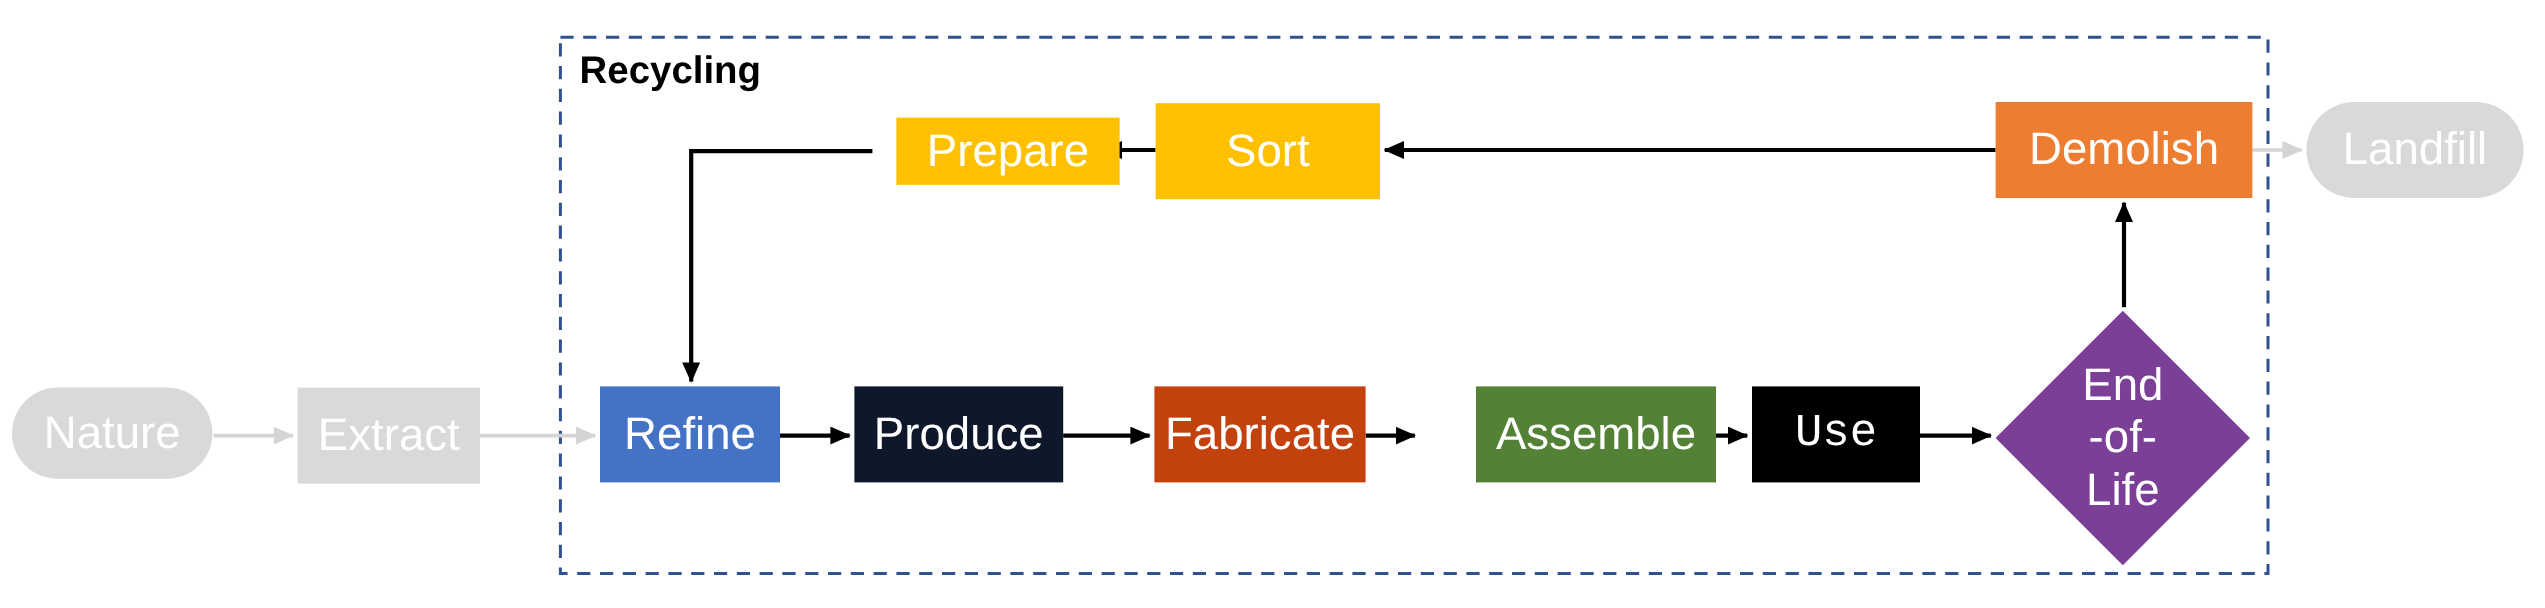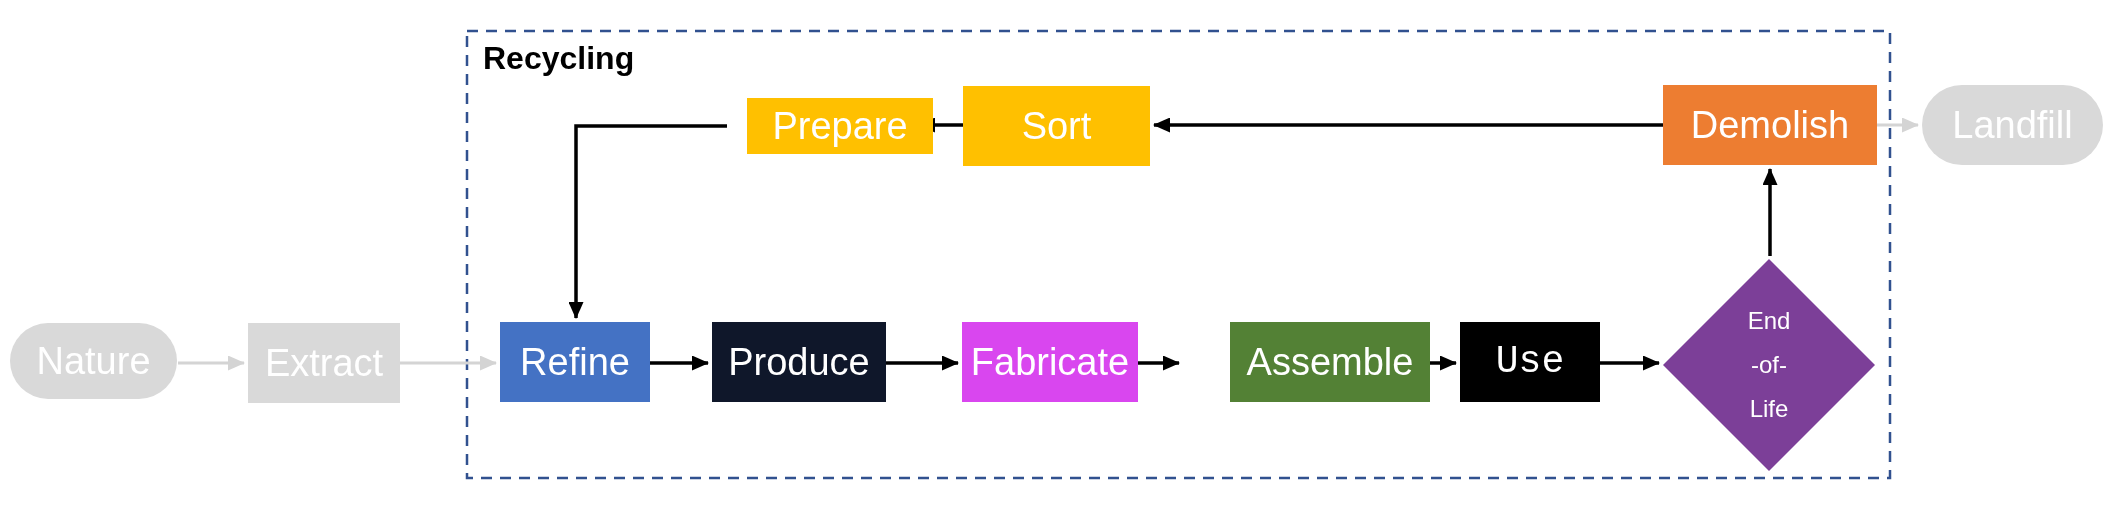--- a/index.html
+++ b/index.html
@@ -25,21 +25,21 @@
     color: #ffffff;
     font-size: 38px;
     line-height: 1;
     white-space: nowrap;
     text-align: center;
   }
   .stadium { border-radius: 40px; }
   .diamond {
     clip-path: polygon(50% 0%, 100% 50%, 50% 100%, 0% 50%);
     flex-direction: column;
-    font-size: 24px;
+    font-size: 38px;
     line-height: 44px;
     white-space: normal;
   }
   .container-label {
     position: absolute;
     left: 483px;
     top: 42px;
     font-size: 32px;
     font-weight: bold;
     color: #000000;
@@ -102,21 +102,21 @@
   </div>
 
   <div id="node-refine" class="node" style="background: rgb(68, 114, 196);">
     <span>Refine</span>
   </div>
 
   <div id="node-produce" class="node" style="background: #0f172a;">
     <span>Produce</span>
   </div>
 
-  <div id="node-fabricate" class="node" style="background: #d946ef;">
+  <div id="node-fabricate" class="node" style="background: #c2410c;">
     <span>Fabricate</span>
   </div>
 
   <div id="node-assemble" class="node" style="background: rgb(83, 129, 53); margin-left: 47px;">
     <span>Assemble</span>
   </div>
 
   <div id="node-use" class="node" style="background: rgb(0, 0, 0); font-family: Liberation Mono, monospace;">
     <span>Use</span>
   </div>

